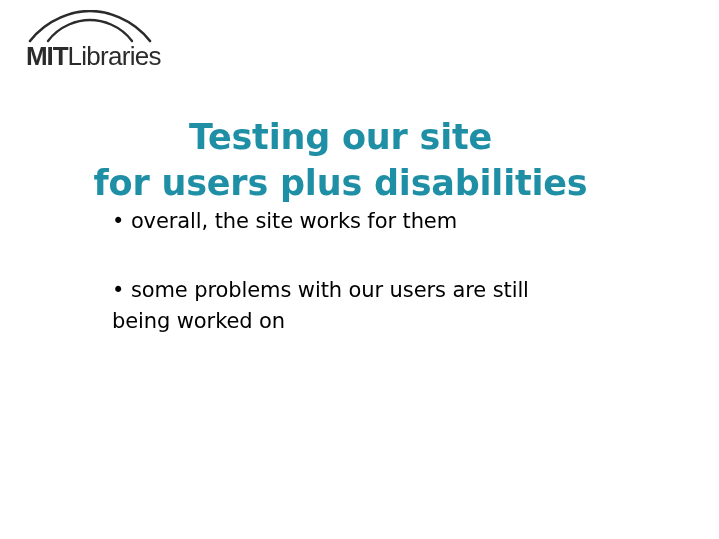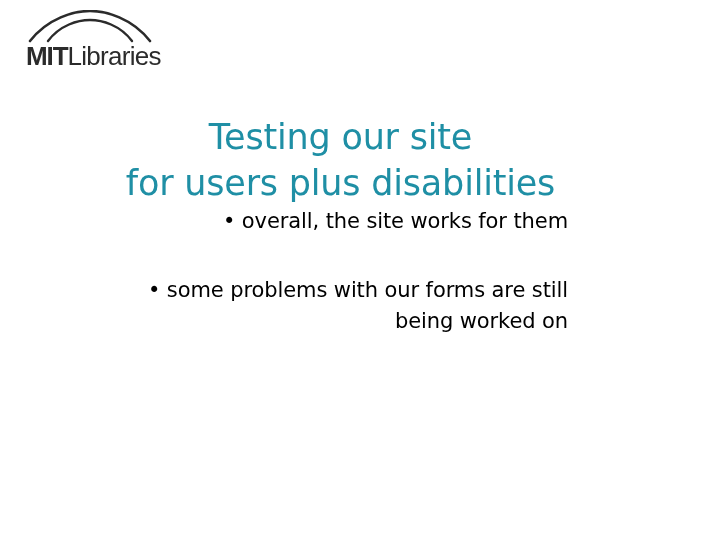--- a/index.html
+++ b/index.html
@@ -62,39 +62,38 @@
   }
 
   
   #title {
     position: absolute;
     left: 0;
     top: 91px;
     width: 681px;
     text-align: center;
     font-family: "DejaVu Sans", sans-serif;
-    font-weight: normal;
+    font-weight: bold;
     font-size: 35px;
     line-height: 46px;
     color: #1f8fa5;
     letter-spacing: -0.2px;
   }
 
   #title .title-line {
     display: block;
     white-space: nowrap;
   }
 
   
   #body {
     position: absolute;
-    left: 98px;
+    left: 112px;
     top: 206px;
     width: 520px;
-    text-align: right;
   }
 
   .bullet-item {
     font-family: "DejaVu Sans", sans-serif;
     font-weight: normal;
     font-size: 21px;
     line-height: 31px;
     color: #000000;
     margin: 0 0 38px 0;
     max-width: 470px;
@@ -129,17 +128,17 @@
     <span class="title-line">for users plus disabilities</span>
   </h1>
 
   <div id="body">
     <p class="bullet-item">
       <span class="bullet-mark">•</span>
       <span>overall, the site works for them</span>
     </p>
     <p class="bullet-item">
       <span class="bullet-mark">•</span>
-      <span>some problems with our forms are still being worked on</span>
+      <span>some problems with our users are still being worked on</span>
     </p>
   </div>
 
 </div>
 
 </body></html>

